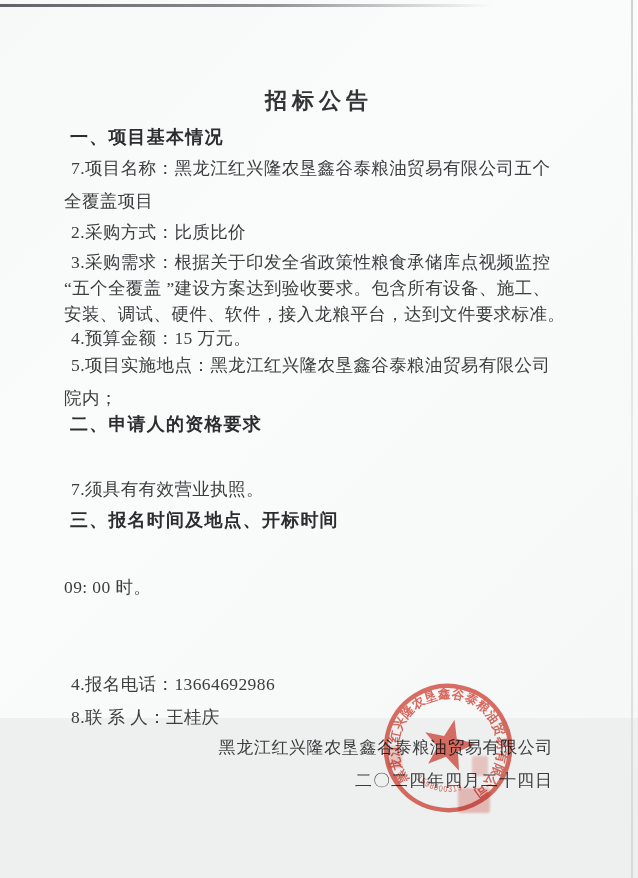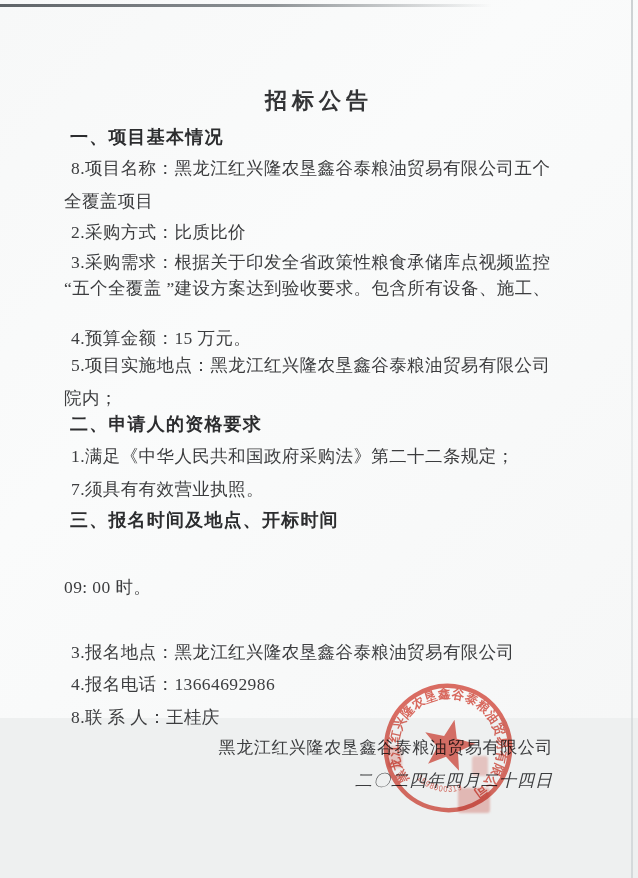--- a/index.html
+++ b/index.html
@@ -30,21 +30,21 @@
   .bl.cont{left:64px;}
   .bl.h{
     left:70px;font-family:"Liberation Sans","DejaVu Sans",sans-serif;
     font-weight:bold;font-size:18px;letter-spacing:1.2px;color:#2c2d2f;text-align:center;
   }
   .sig{
     position:absolute;left:0;width:553px;text-align:right;white-space:nowrap;
     font-size:17px;letter-spacing:.6px;color:#3b3c3e;
   }
   .sig.company{top:736px;}
-  .sig.date{top:769px;letter-spacing:1px;font-style:italic;}
+  .sig.date{top:769px;letter-spacing:1px;}
   .seal{
     position:absolute;left:378px;top:678px;width:140px;height:140px;
     transform:rotate(13deg);mix-blend-mode:multiply;opacity:.9;
   }
   .seal svg{width:140px;height:140px;display:block;}
   .ghost{
     position:absolute;border-radius:3px;
     background:rgba(215,72,58,.26);filter:blur(1px);
     mix-blend-mode:multiply;
   }
@@ -56,34 +56,33 @@
 <body>
 
 <div class="page">
 
   <div class="scan-top"></div>
   <div class="scan-right"></div>
 
   <h1 class="title">招标公告</h1>
 
   <div class="bl h" style="top:127px">一、项目基本情况</div>
-  <div class="bl" style="top:158px">8.项目名称：黑龙江红兴隆农垦鑫谷泰粮油贸易有限公司五个</div>
+  <div class="bl" style="top:158px">7.项目名称：黑龙江红兴隆农垦鑫谷泰粮油贸易有限公司五个</div>
   <div class="bl cont" style="top:191px">全覆盖项目</div>
   <div class="bl" style="top:222px">2.采购方式：比质比价</div>
   <div class="bl" style="top:252px">3.采购需求：根据关于印发全省政策性粮食承储库点视频监控</div>
   <div class="bl cont" style="top:278px">“五个全覆盖 ”建设方案达到验收要求。包含所有设备、施工、</div>
+  <div class="bl cont" style="top:304px">安装、调试、硬件、软件，接入龙粮平台，达到文件要求标准。</div>
   <div class="bl" style="top:328px">4.预算金额：15 万元。</div>
   <div class="bl" style="top:355px">5.项目实施地点：黑龙江红兴隆农垦鑫谷泰粮油贸易有限公司</div>
   <div class="bl cont" style="top:388px">院内；</div>
   <div class="bl h" style="top:414px">二、申请人的资格要求</div>
-  <div class="bl" style="top:446px">1.满足《中华人民共和国政府采购法》第二十二条规定；</div>
   <div class="bl" style="top:479px">7.须具有有效营业执照。</div>
   <div class="bl h" style="top:510px">三、报名时间及地点、开标时间</div>
   <div class="bl cont" style="top:577px">09: 00 时。</div>
-  <div class="bl" style="top:642px">3.报名地点：黑龙江红兴隆农垦鑫谷泰粮油贸易有限公司</div>
   <div class="bl" style="top:674px">4.报名电话：13664692986</div>
   <div class="bl" style="top:707px">8.联 系 人：王桂庆</div>
 
   <div class="sig company">黑龙江红兴隆农垦鑫谷泰粮油贸易有限公司</div>
   <div class="sig date">二〇二四年四月二十四日</div>
 
   <div class="seal">
     <svg viewBox="0 0 140 140" xmlns="http://www.w3.org/2000/svg">
       <defs>
         <path id="sealTextArc" d="M 39.2 109.4 A 50 50 0 1 1 100.8 109.4" fill="none"></path>

